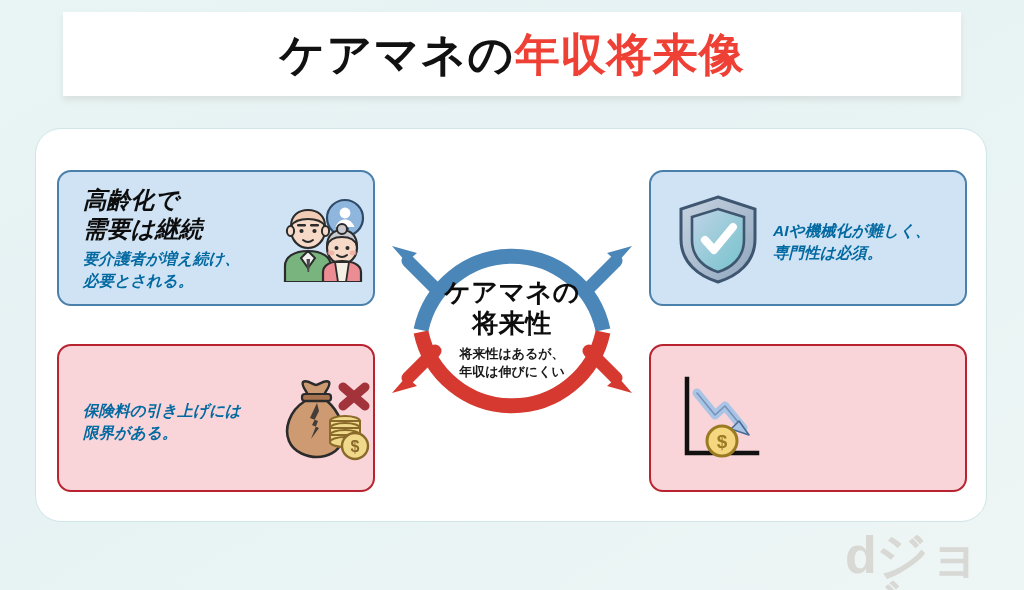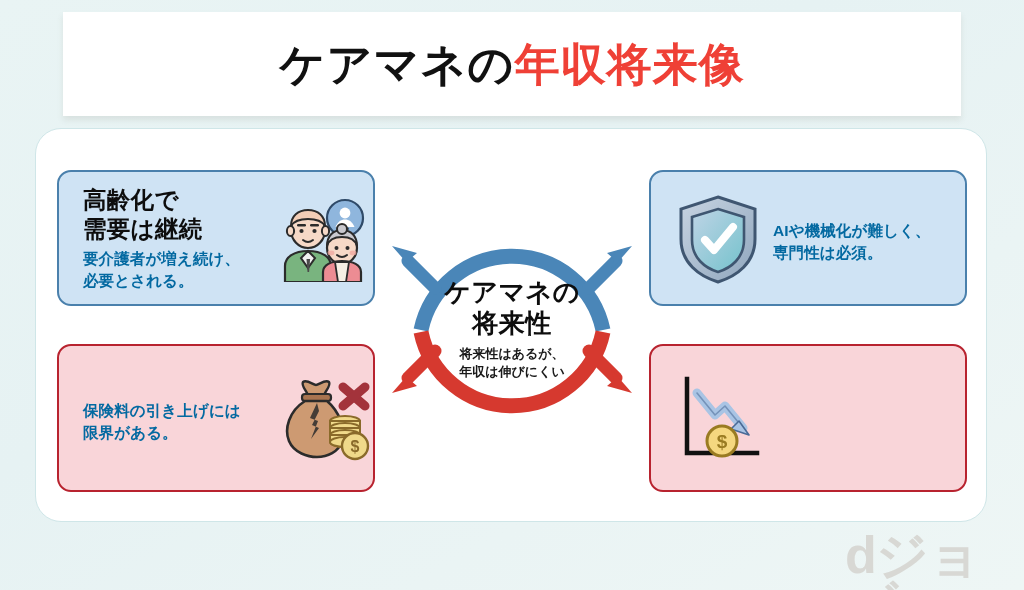--- a/index.html
+++ b/index.html
@@ -14,21 +14,21 @@
     background: linear-gradient(150deg, #e9f4f4 0%, #e6f2f3 40%, #eef6f5 100%);
     position: relative;
   }
 
   
   .title-band {
     position: absolute;
     left: 63px;
     top: 12px;
     width: 898px;
-    height: 104px;
+    height: 84px;
     background: #ffffff;
     box-shadow: 0 4px 6px rgba(120,110,100,0.14);
     display: flex;
     align-items: center;
     justify-content: center;
   }
   .title-text {
     font-size: 45px;
     font-weight: bold;
     letter-spacing: 1px;
@@ -61,21 +61,21 @@
     align-items: center;
   }
   .card.blue {
     background: #cfe3f4;
     border: 2.6px solid #4a80ac;
   }
   .card.red {
     background: #f9d5d9;
     border: 2.6px solid #b8232f;
   }
-  .card-text { flex: 0 0 auto; }
+  .card-text { flex: 0 0 auto; font-style: italic; }
   .card.right-icon .card-text { order: 1; }
   .card.right-icon .card-icon { order: 2; }
   .card.left-icon .card-icon { order: 1; margin-right: 12px; }
   .card.left-icon .card-text { order: 2; }
 
   .card-heading {
     font-size: 23.5px;
     font-weight: bold;
     color: #0d0d0d;
     line-height: 1.22;

